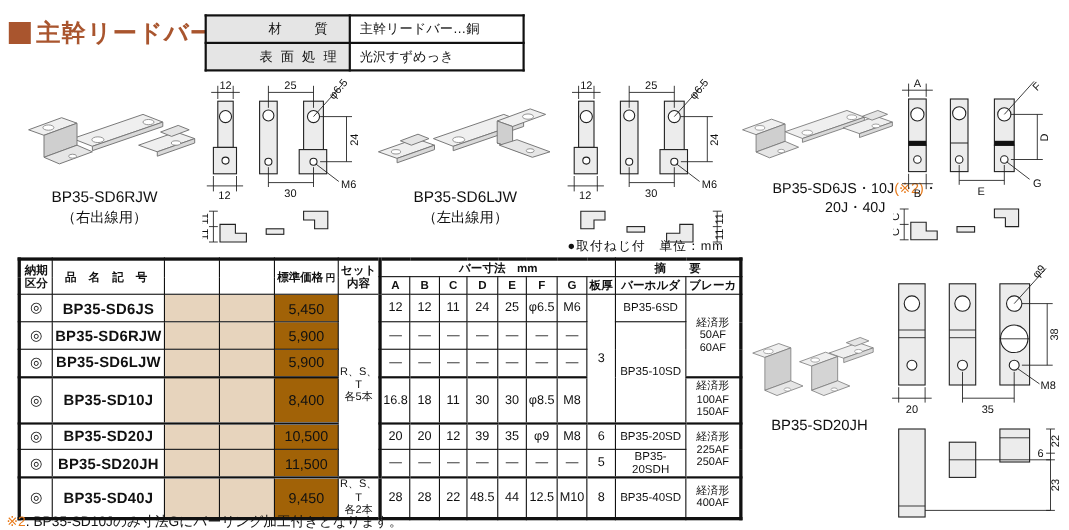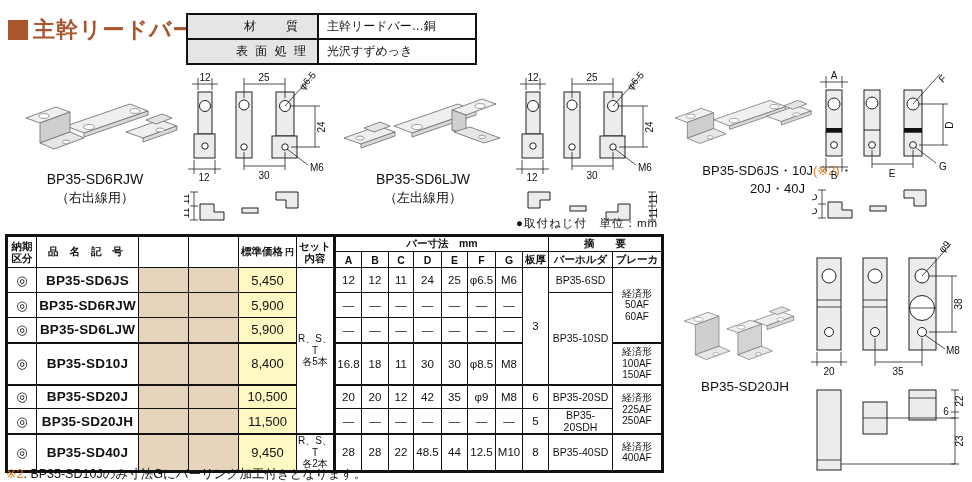--- a/index.html
+++ b/index.html
@@ -28,31 +28,31 @@
   .dl line{stroke:#222;stroke-width:0.8;}
   .band{fill:#111;stroke:none;}
   .iso path{stroke:#777;stroke-width:0.9;stroke-linejoin:round;}
   .iso ellipse{fill:#fff;stroke:#888;stroke-width:0.8;}
 
   
   .unit-note{position:absolute;left:516px;top:216px;font-size:11.5px;letter-spacing:1px;}
   .footnote{position:absolute;left:6px;top:466px;font-size:12.5px;}
 
   
-  .main{position:absolute;left:5px;top:234px;border-collapse:collapse;table-layout:fixed;
+  .main{position:absolute;left:16px;top:234px;border-collapse:collapse;table-layout:fixed;
         border:3px solid #111;font-size:12px;}
   .main th,.main td{border:1px solid #111;padding:0;text-align:center;vertical-align:middle;overflow:hidden;}
   .main th{font-size:10.5px;font-weight:bold;}
   .h1{height:16px;} .h2{height:16px;}
   .rS{height:25px;} .rM{height:24px;} .rB{height:42px;} .rL{height:34px;}
   tr.g>td{border-top:2.5px solid #111;}
   .pre{white-space:pre-line;line-height:1.15;}
   .tan{background:#e7d4bd;}
   .name{font-weight:bold;text-align:left;padding-left:6px;font-size:13.5px;letter-spacing:0.2px;}
-  .price{text-align:right;padding-right:6px;font-size:13px;background:#fef9c3;}
+  .price{text-align:right;padding-right:6px;font-size:13px;background:#a16207;}
   .mark{font-size:13px;}
   .dimv{font-size:11.5px;}
   .holderc{font-size:10.5px;text-align:left;padding-left:3px;}
   .breakerc{font-size:10px;text-align:left;padding-left:3px;}
   .setc{font-size:10px;}
   .bsep{border-right:3px solid #111 !important;}
   .yen{font-size:9px;margin-left:2px;}
   .sp{letter-spacing:4px;}
 </style>
 </head>
@@ -495,21 +495,21 @@
     </tr>
     <tr class="rM g">
       <td class="mark">◎</td>
       <td class="name">BP35-SD20J</td>
       <td class="tan"></td>
       <td class="tan"></td>
       <td class="price">10,500</td>
       <td class="dimv">20</td>
       <td class="dimv">20</td>
       <td class="dimv">12</td>
-      <td class="dimv">42</td>
+      <td class="dimv">39</td>
       <td class="dimv">35</td>
       <td class="dimv">φ9</td>
       <td class="dimv">M8</td>
       <td class="dimv">6</td>
       <td class="holderc">BP35-20SD</td>
       <td class="breakerc pre" rowspan="2">経済形
 225AF
 250AF</td>
     </tr>
     <tr class="rM">

